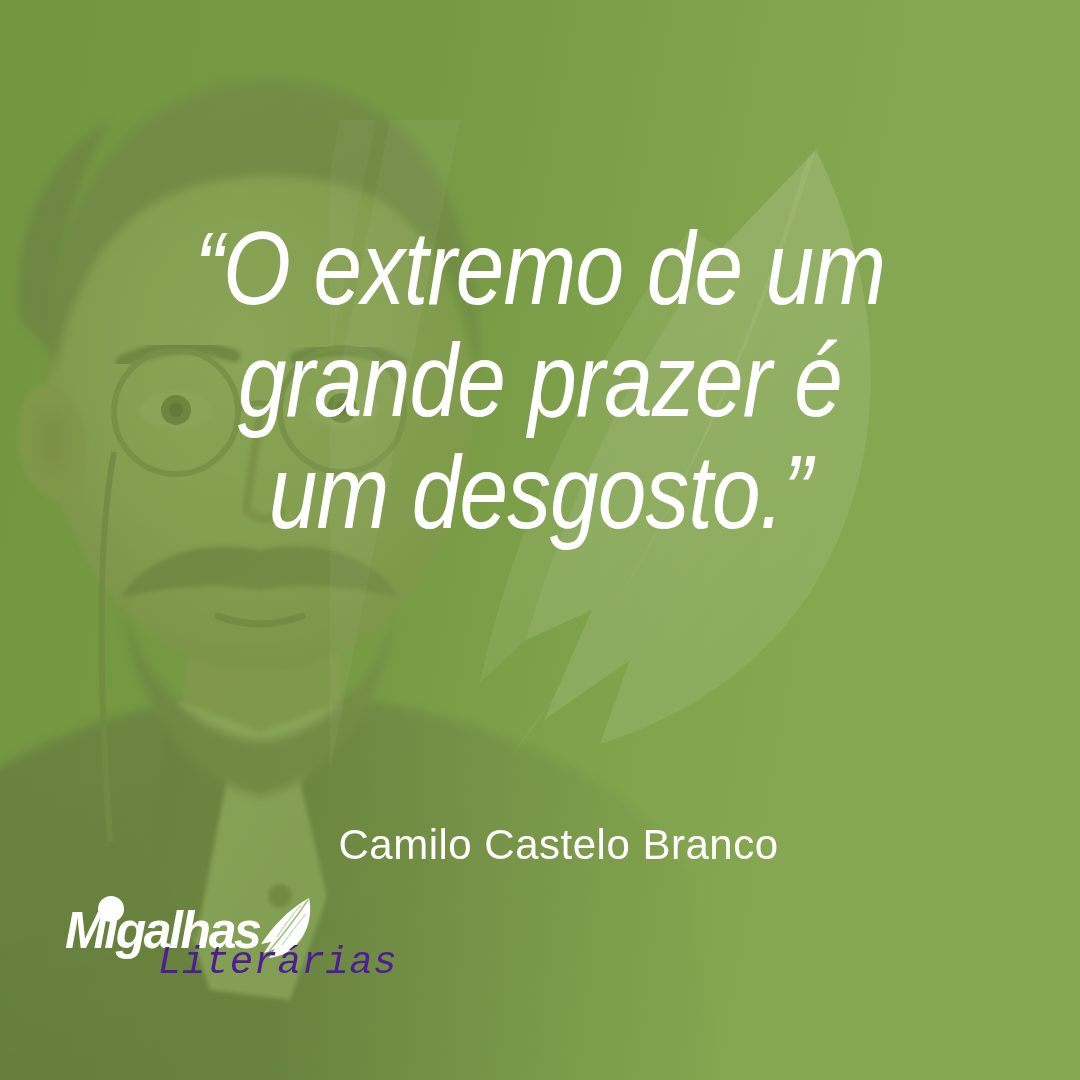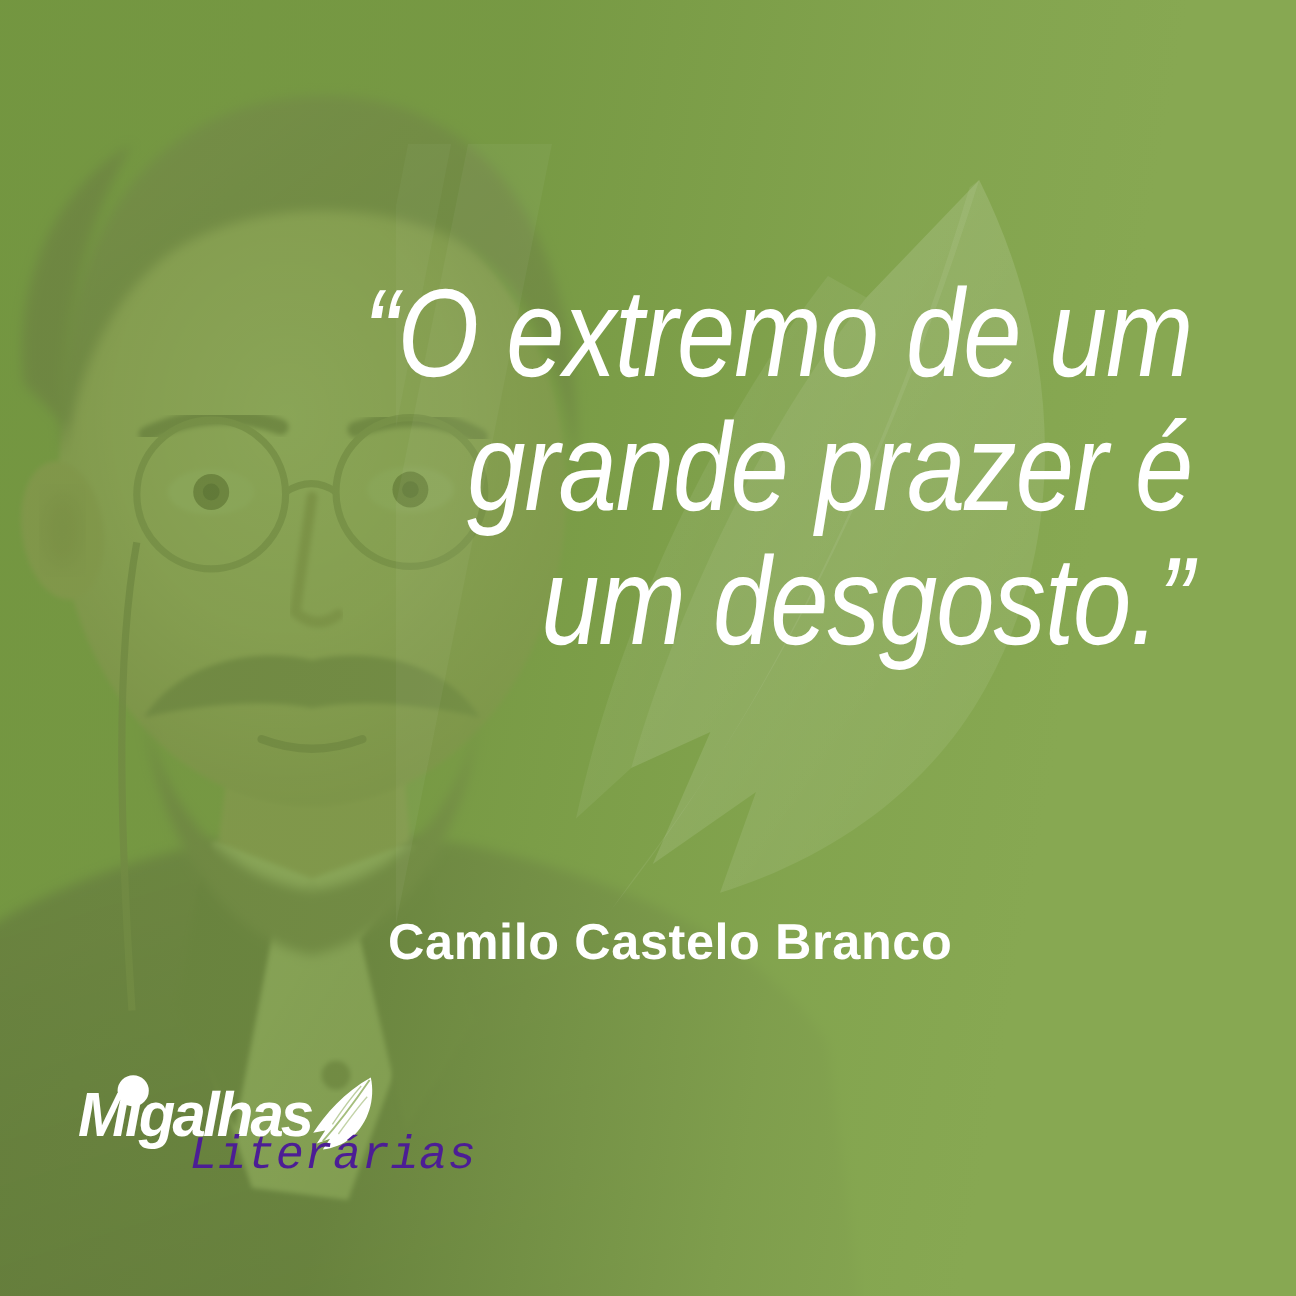--- a/index.html
+++ b/index.html
@@ -60,48 +60,48 @@
     width: 620px;
     height: 700px;
     pointer-events: none;
   }
 
   
   .quote-block {
     position: absolute;
     left: 0;
     right: 0;
-    top: 222px;
-    text-align: right;
+    top: 212px;
+    text-align: center;
     z-index: 5;
   }
   .quote-line {
     display: block;
     color: #ffffff;
     font-family: "Liberation Sans", sans-serif;
     font-style: italic;
     font-weight: 400;
     font-size: 104px;
     line-height: 112px;
     letter-spacing: -1px;
     transform: scaleX(0.84);
     white-space: nowrap;
   }
 
   
   .author {
     position: absolute;
     left: 0;
     right: 0;
-    top: 761px;
+    top: 821px;
     text-align: center;
     color: #ffffff;
     font-family: "Liberation Sans", sans-serif;
     font-size: 42px;
-    font-weight: 700;
+    font-weight: 400;
     letter-spacing: 0.5px;
     z-index: 5;
     margin-left: 37px;
   }
 
   
   .logo {
     position: absolute;
     left: 62px;
     top: 892px;

